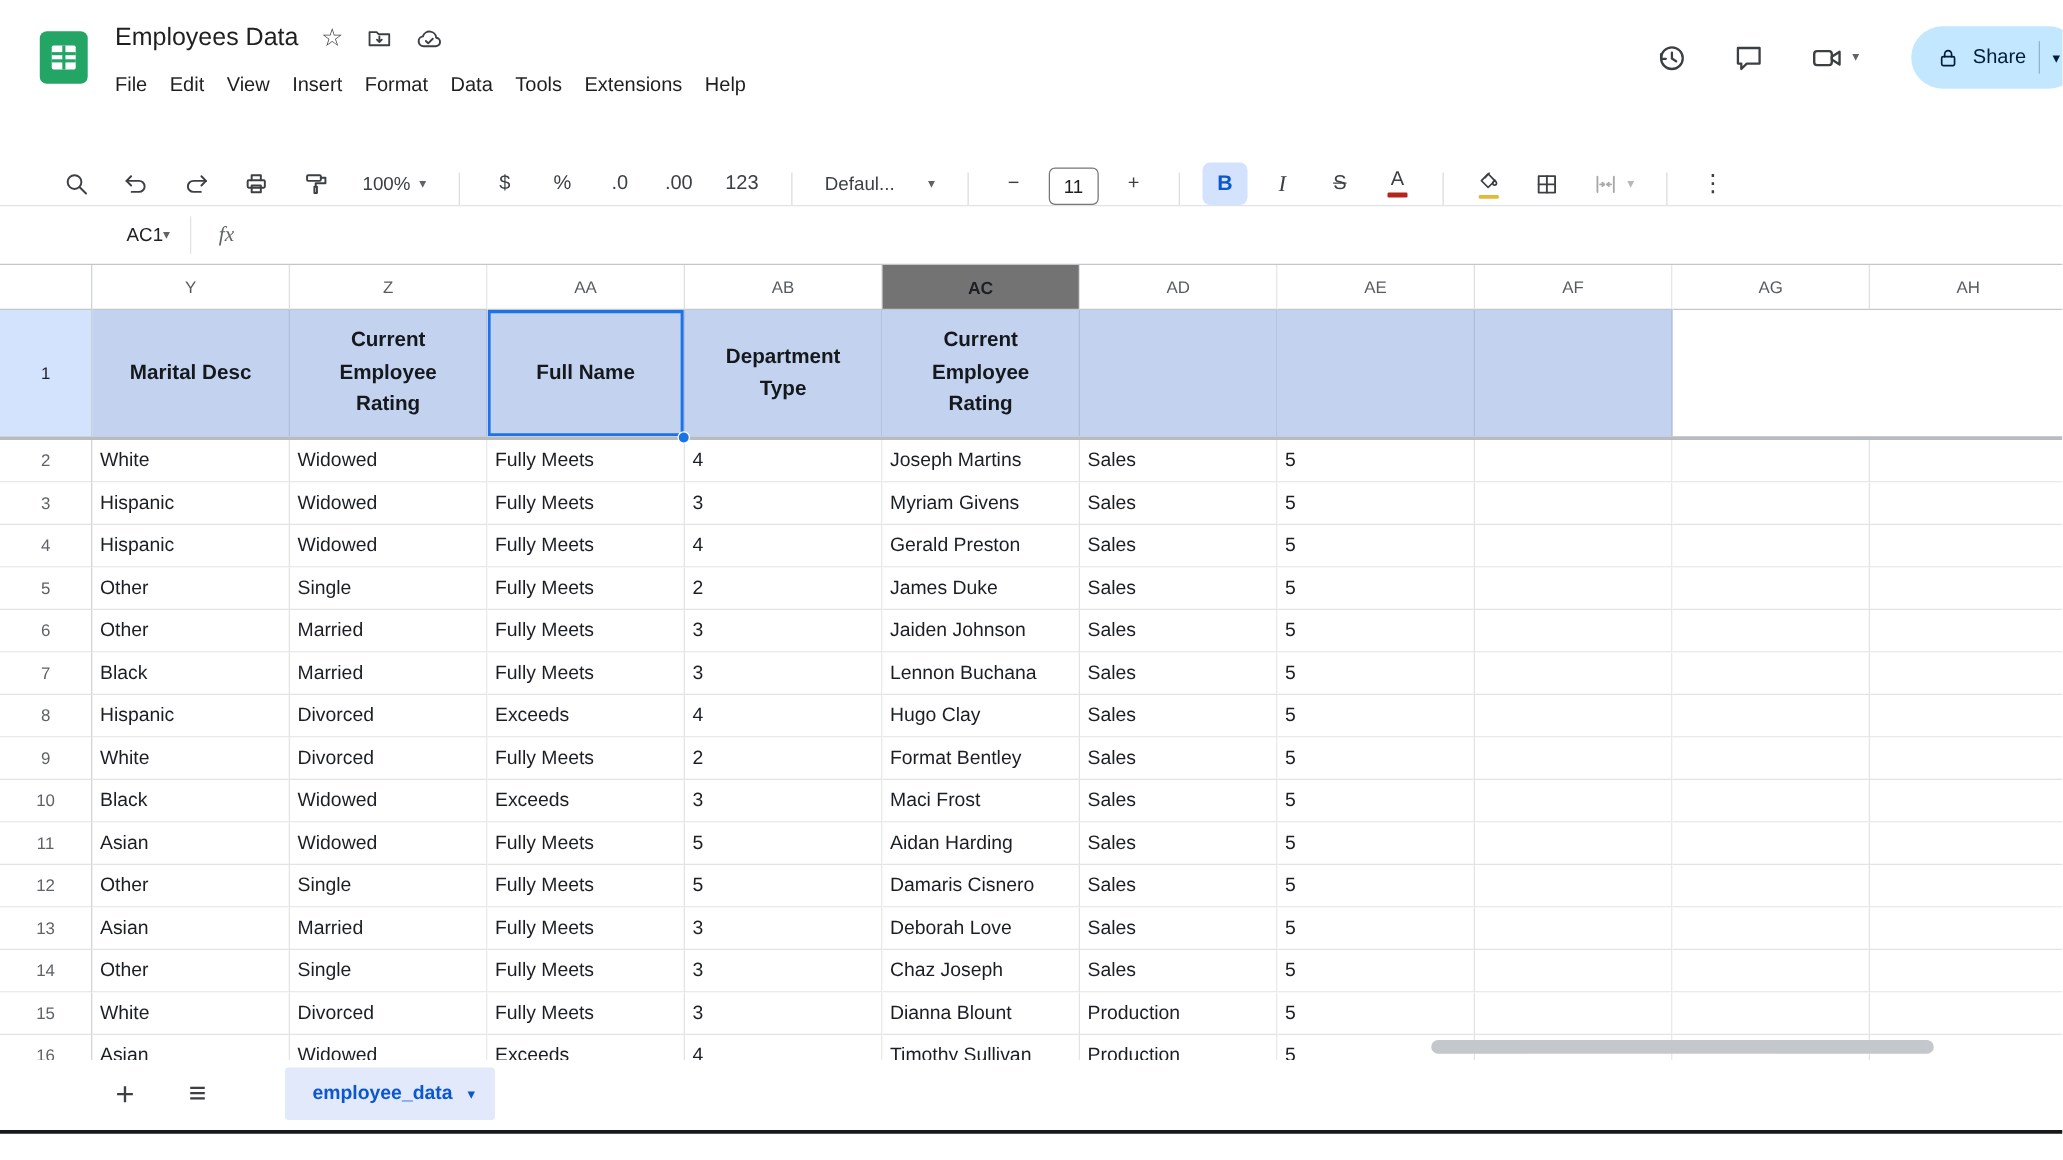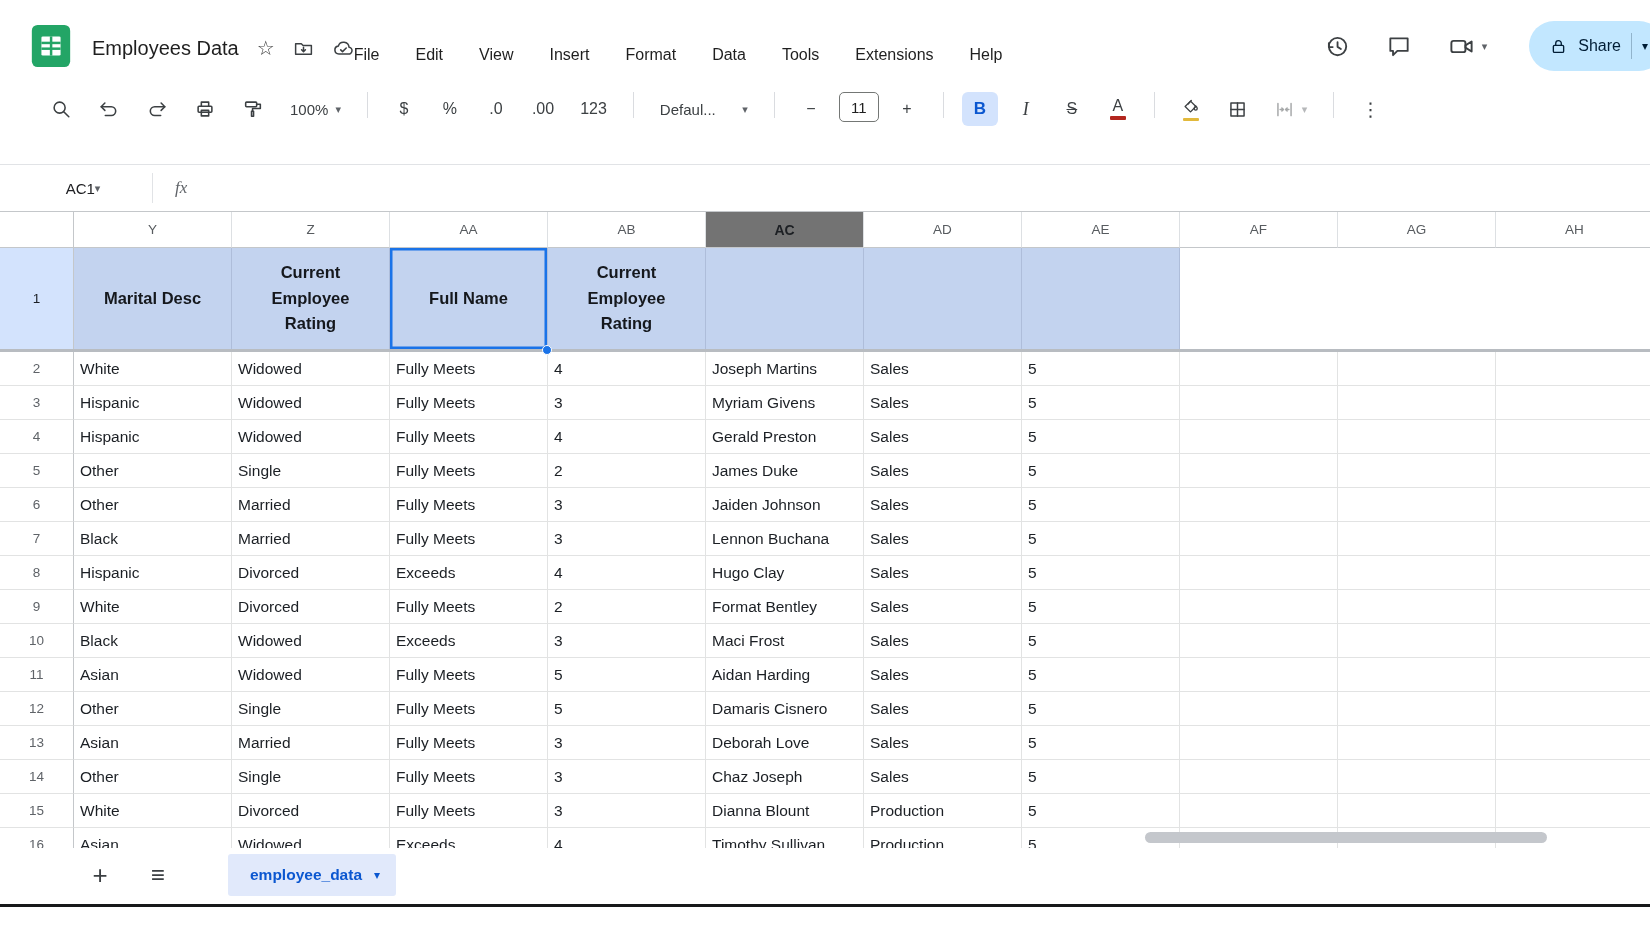--- a/index.html
+++ b/index.html
@@ -2,56 +2,56 @@
 <html><head>
 <meta charset="utf-8">
 <style>
   *{box-sizing:border-box;margin:0;padding:0}
   html,body{overflow:hidden}
   body{width:1650px;height:928px;font-family:"Liberation Sans",sans-serif;background:#fff;color:#202124}
 
   
   .topbar{height:92px;display:flex;align-items:center;padding-left:28px;position:relative}
   .logo{width:46px;height:46px;margin-right:18px;flex:0 0 auto}
-  .title-block{display:flex;flex-direction:row}
+  .title-block{display:flex;flex-direction:column}
   .title-row{display:flex;align-items:center;gap:18px;margin-top:4px}
   .doc-title{font-size:20px;font-weight:500;color:#1f1f1f}
   .title-ic{color:#444;font-size:20px;display:flex;align-items:center}
-  .menubar{display:flex;gap:36px;margin-top:17px}
+  .menubar{display:flex;gap:18px;margin-top:17px}
   .menu-item{font-size:16px;color:#1f1f1f}
   .topbar-right{position:absolute;right:-14px;top:0;height:92px;display:flex;align-items:center;gap:36px}
   .top-ic{display:flex;align-items:center}
   .cam-group{display:flex;align-items:center;gap:7px}
   .share-pill{display:flex;align-items:center;gap:10px;background:#c2e7ff;border-radius:26px;height:50px;padding:0 16px 0 20px;margin-left:6px}
   .share-label{font-size:16px;font-weight:500;color:#001d35}
   .share-div{width:1px;height:26px;background:rgba(0,29,53,.25)}
   .caret{font-size:11px;color:#5f6368;line-height:1}
   .share-pill .caret{color:#001d35;font-size:12px}
 
   
-  .toolbar{height:72px;display:flex;align-items:flex-start;padding:0 18px 0 42px;gap:10px}
+  .toolbar{height:72px;display:flex;align-items:flex-end;padding:0 18px 0 42px;gap:10px}
   .tbtn{min-width:36px;height:34px;display:flex;align-items:center;justify-content:center;border-radius:6px;color:#3c4043;font-size:16px;position:relative;padding:0 8px;gap:7px}
   .sep{width:1px;height:26px;background:#dadce0;margin:0 8px;flex:0 0 auto}
   .zoom-label,.font-label{font-size:15px;color:#3c4043}
   .font-btn{min-width:104px;justify-content:space-between}
   .size-box{width:40px;height:30px;border:1px solid #747775;border-radius:5px;display:flex;align-items:center;justify-content:center;font-size:15px;color:#1f1f1f}
   .glyph{font-weight:500;font-size:16px}
   .bold-btn{background:#d3e3fd;color:#0b57d0;font-weight:700;font-size:17px}
   .italic-btn{font-style:italic;font-family:"Liberation Serif",serif;font-size:18px}
   .strike-btn{text-decoration:line-through;font-size:16px;font-weight:500}
   .a-wrap{display:flex;flex-direction:column;align-items:center;line-height:1}
   .a-wrap .bar{width:16px;height:3.5px;margin-top:2px;border-radius:1px}
   .red-bar{background:#b3261e}
   .gold-bar{background:#e2b93b}
   .disabled{opacity:.45}
   svg.ic{stroke:#3c4043;fill:none;stroke-width:1.7;stroke-linecap:round;stroke-linejoin:round}
 
   
   .formula-bar{height:48px;display:flex;align-items:center;border-top:1px solid #e1e3e6;border-bottom:1px solid #c4c7ca}
-  .name-box{width:152px;height:100%;display:flex;align-items:center;justify-content:center;padding:0 16px 0 30px;font-size:15px;color:#202124}
+  .name-box{width:152px;height:100%;display:flex;align-items:center;justify-content:flex-end;padding:0 16px 0 30px;font-size:15px;color:#202124}
   .fb-div{width:1px;height:30px;background:#e1e3e6}
   .fx{font-style:italic;font-family:"Liberation Serif",serif;color:#5f6368;font-size:17px;padding:0 20px 0 22px}
   .formula{font-family:"DejaVu Sans Mono",monospace;font-size:15px;color:#1f1f1f;display:flex;align-items:center;white-space:pre}
   .tok-range{color:#e8710a}
   .tok-str{color:#188038}
 
   
   .grid{position:relative;height:636px;overflow:hidden}
   .colrow{display:flex;height:36px}
   .corner{flex:0 0 74px;border-right:1px solid #c4c7ca;border-bottom:1px solid #c4c7ca;background:#fff}
@@ -265,20 +265,21 @@
       <div class="colhdr">AF</div>
       <div class="colhdr">AG</div>
       <div class="colhdr">AH</div>
     </div>
   <div id="gridBody">
       <div class="grow hdr">
         <div class="gutter sel">1</div>
         <div class="cell">Marital Desc</div>
         <div class="cell">Current Employee Rating</div>
         <div class="cell selcell">Full Name<div class="fill-handle"></div></div>
+        <div class="cell">Department Type</div>
         <div class="cell">Current Employee Rating</div>
         <div class="cell"></div>
         <div class="cell"></div>
         <div class="cell"></div>
       </div>
       <div class="grow">
         <div class="gutter">2</div>
         <div class="cell">White</div>
         <div class="cell">Widowed</div>
         <div class="cell">Fully Meets</div>

